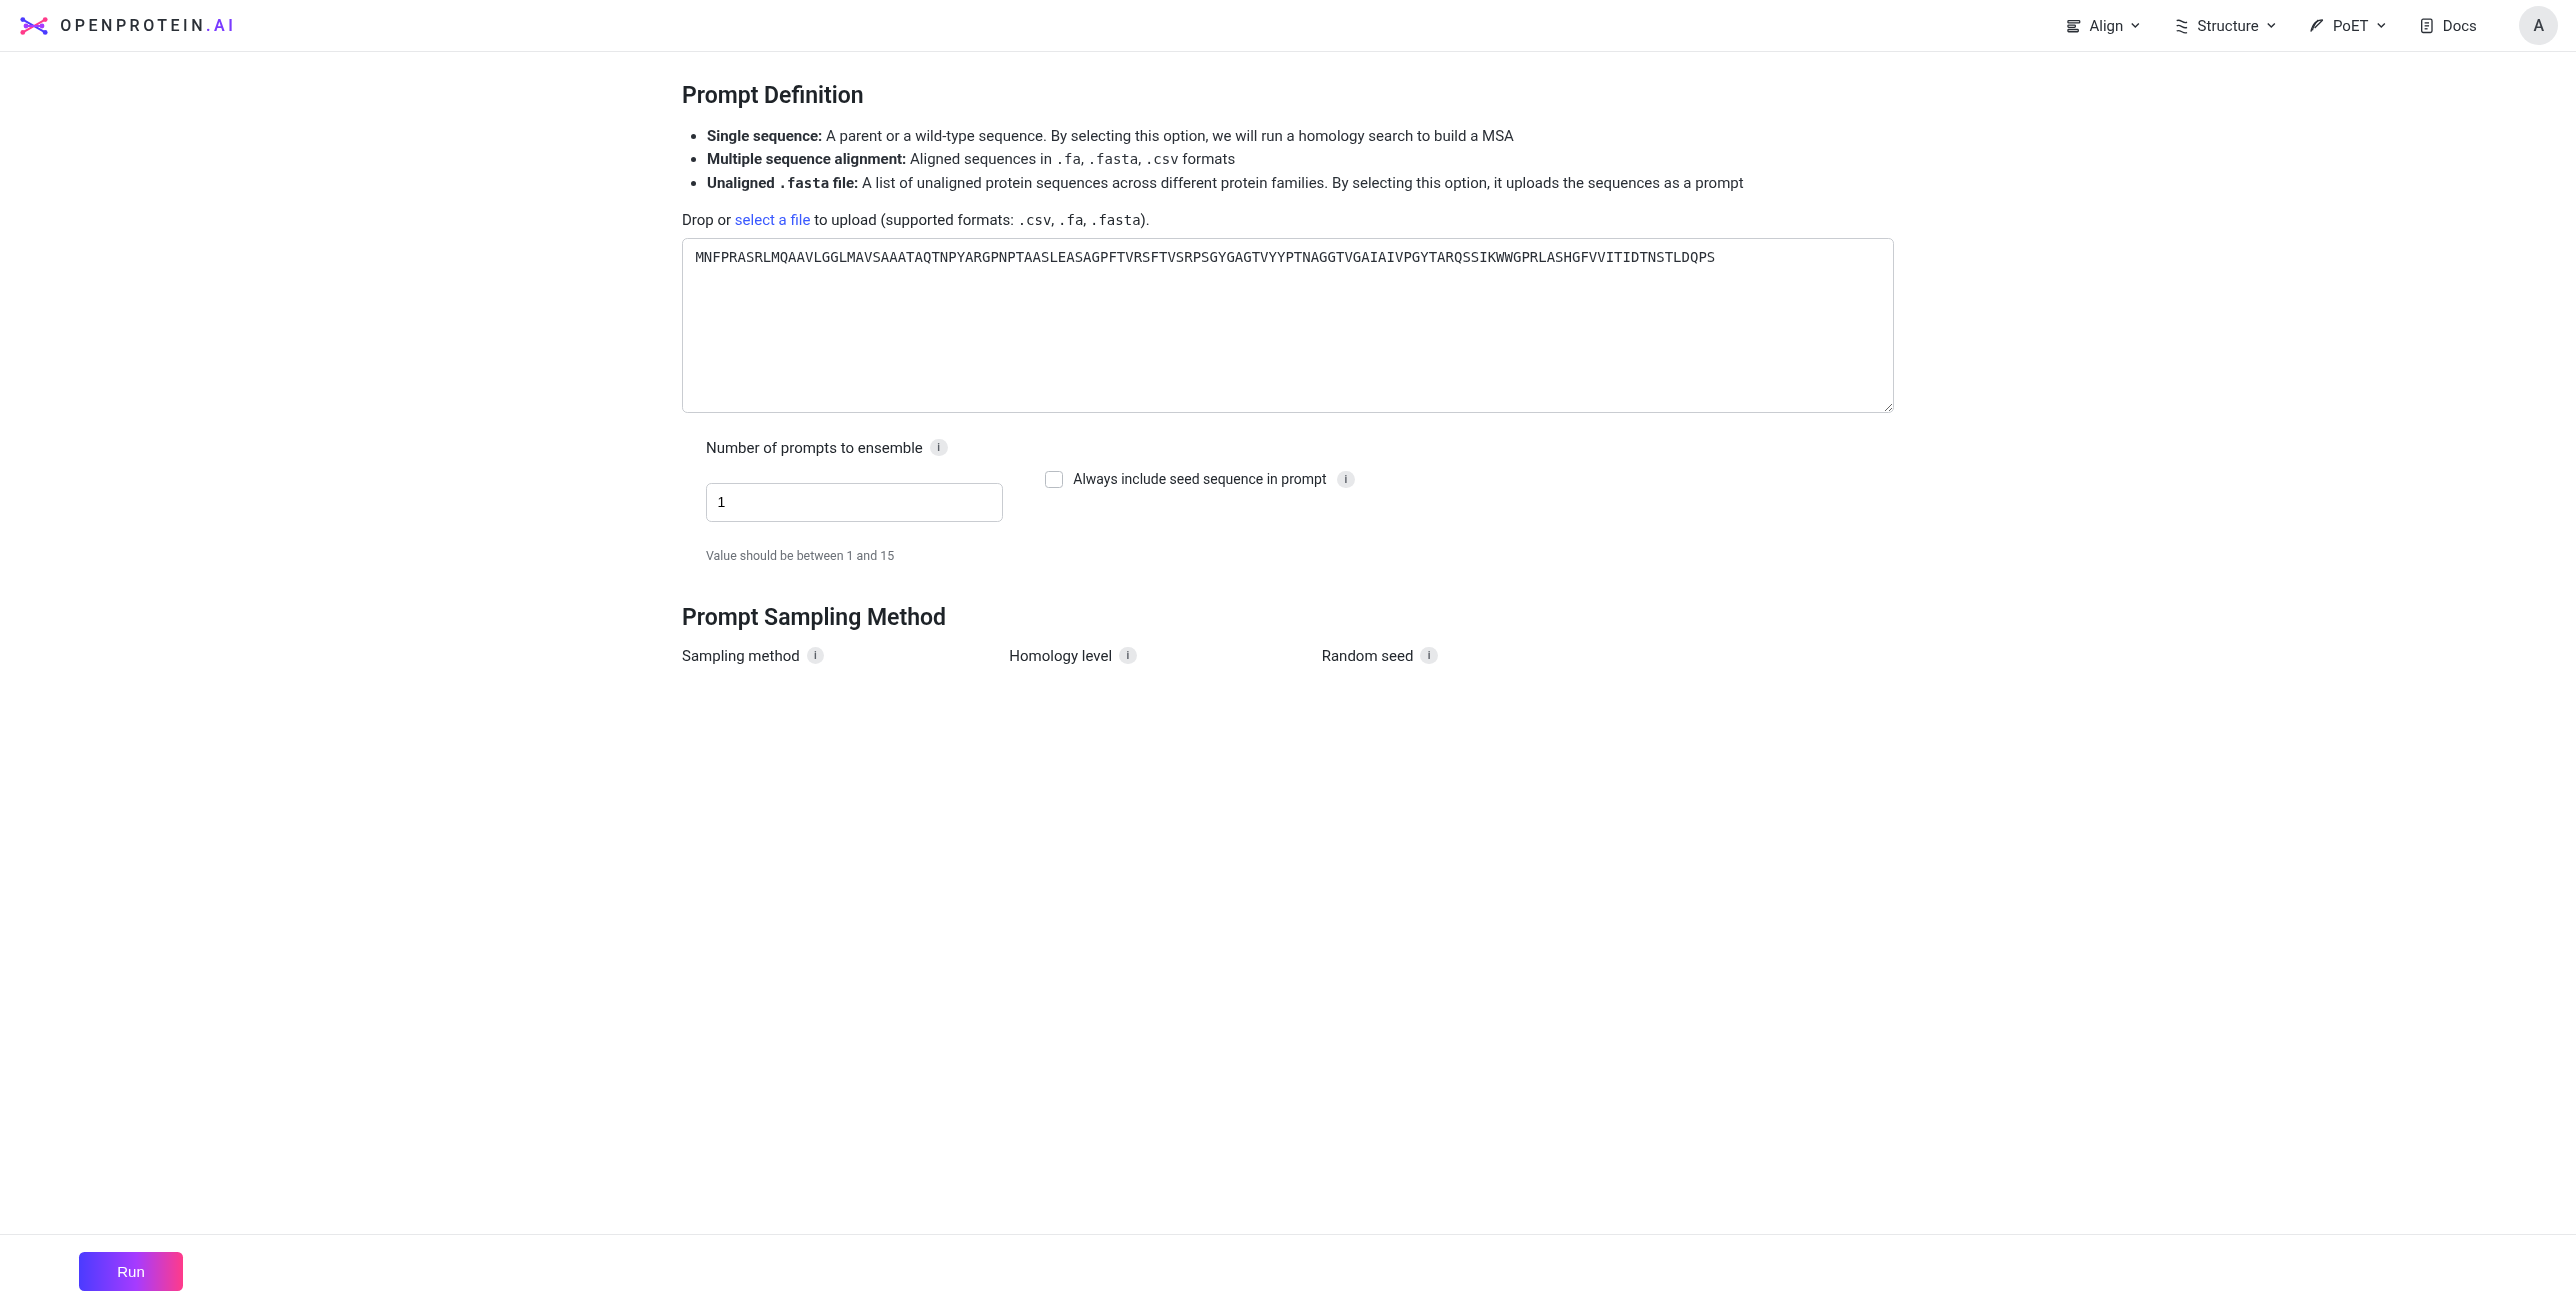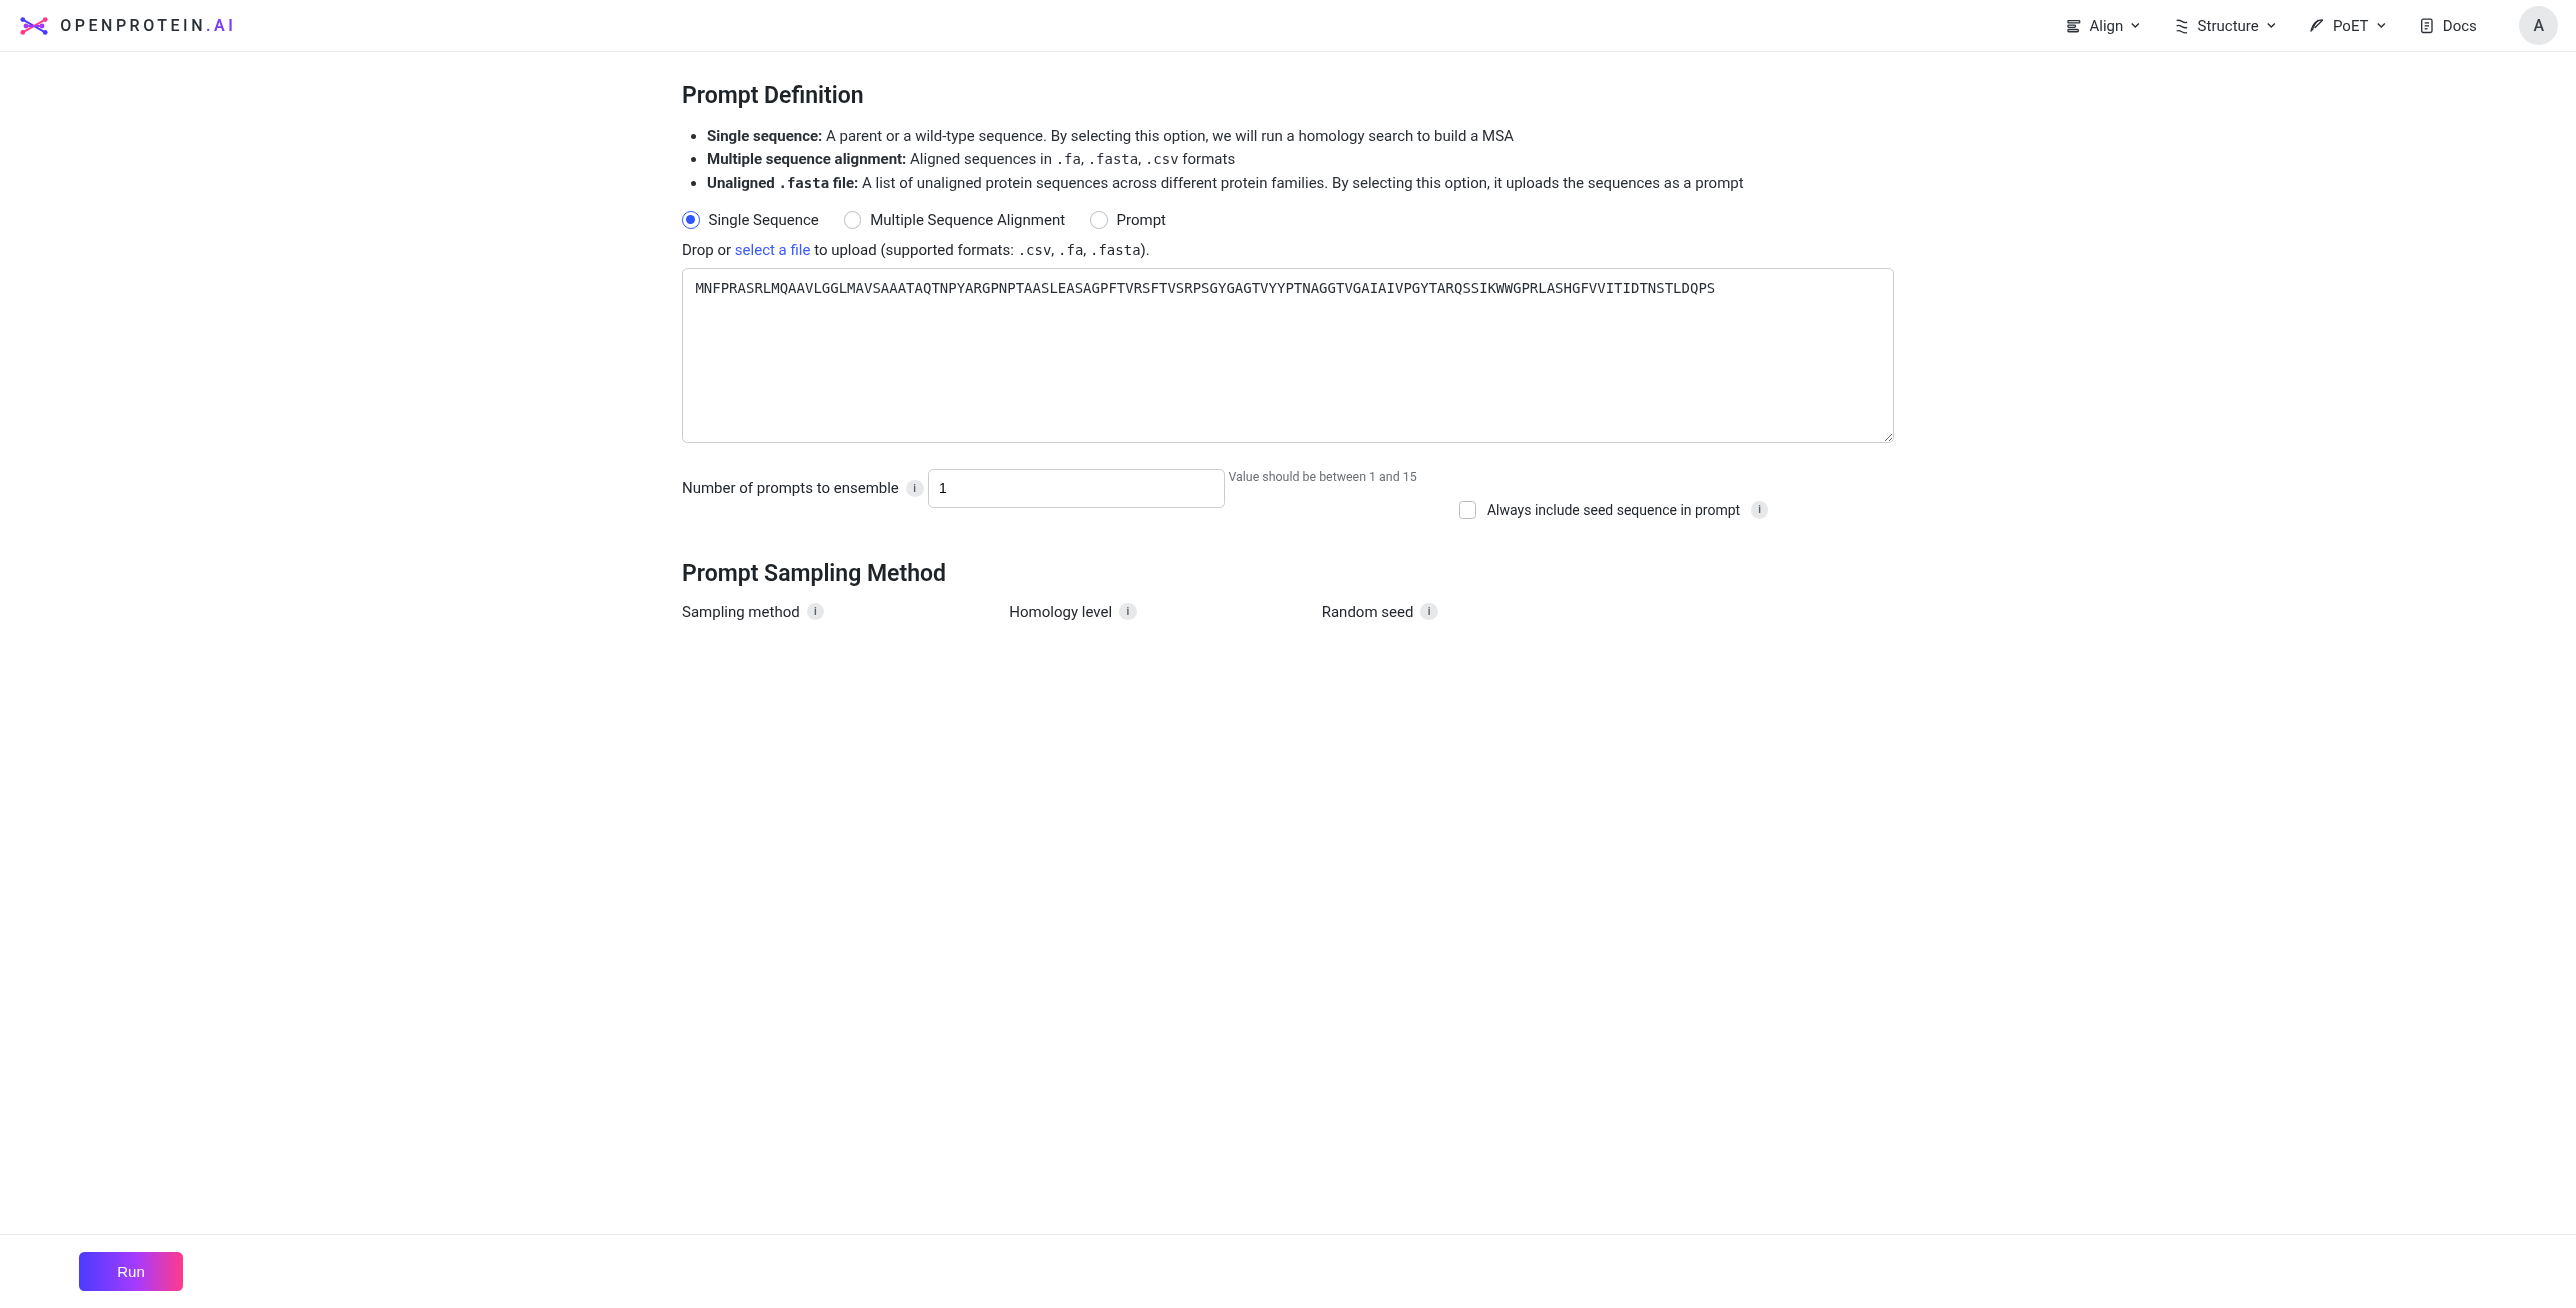--- a/index.html
+++ b/index.html
@@ -152,21 +152,21 @@
     white-space: pre;
   }
 
   .field-row {
     display: flex;
     align-items: flex-start;
     gap: 42px;
     margin-top: 23px;
     flex-wrap: wrap;
   }
-  .field-block { display: flex; flex-direction: row; gap: 4px; }
+  .field-block { display: flex; flex-direction: column; gap: 26px; margin-left: 24px; }
   .field-label {
     font-size: 15px;
     display: inline-flex; align-items: center; gap: 7px;
   }
   .info-dot {
     display: inline-flex;
     align-items: center; justify-content: center;
     width: 17.7px; height: 17.7px;
     border-radius: 50%;
     background: #e7e8ea;
@@ -327,34 +327,20 @@
       <b>Single sequence:</b><span> A parent or a wild-type sequence. By selecting this option, we will run a homology search to build a MSA</span>
     </li>
     <li>
       <b>Multiple sequence alignment:</b><span> Aligned sequences in </span><code class="mono">.fa</code><span>, </span><code class="mono">.fasta</code><span>, </span><code class="mono">.csv</code><span> formats</span>
     </li>
     <li>
       <b><span>Unaligned </span><code class="mono">.fasta</code><span> file:</span></b><span> A list of unaligned protein sequences across different protein families. By selecting this option, it uploads the sequences as a prompt</span>
     </li>
   </ul>
 
-  <div class="radio-row">
-    <label class="radio-opt">
-      <span class="radio-circle checked"></span>
-      <span>Single Sequence</span>
-    </label>
-    <label class="radio-opt">
-      <span class="radio-circle"></span>
-      <span>Multiple Sequence Alignment</span>
-    </label>
-    <label class="radio-opt">
-      <span class="radio-circle"></span>
-      <span>Prompt</span>
-    </label>
-  </div>
 
   <p class="drop-line">
     <span>Drop or </span><a class="linklike">select a file</a><span> to upload (supported formats: </span><code class="mono">.csv</code><span>, </span><code class="mono">.fa</code><span>, </span><code class="mono">.fasta</code><span>).</span>
   </p>
 
   <textarea class="seq-area" spellcheck="false" style="">MNFPRASRLMQAAVLGGLMAVSAAATAQTNPYARGPNPTAASLEASAGPFTVRSFTVSRPSGYGAGTVYYPTNAGGTVGAIAIVPGYTARQSSIKWWGPRLASHGFVVITIDTNSTLDQPS</textarea>
 
   <div class="field-row">
     <div class="field-block">
       <div class="field-label">

